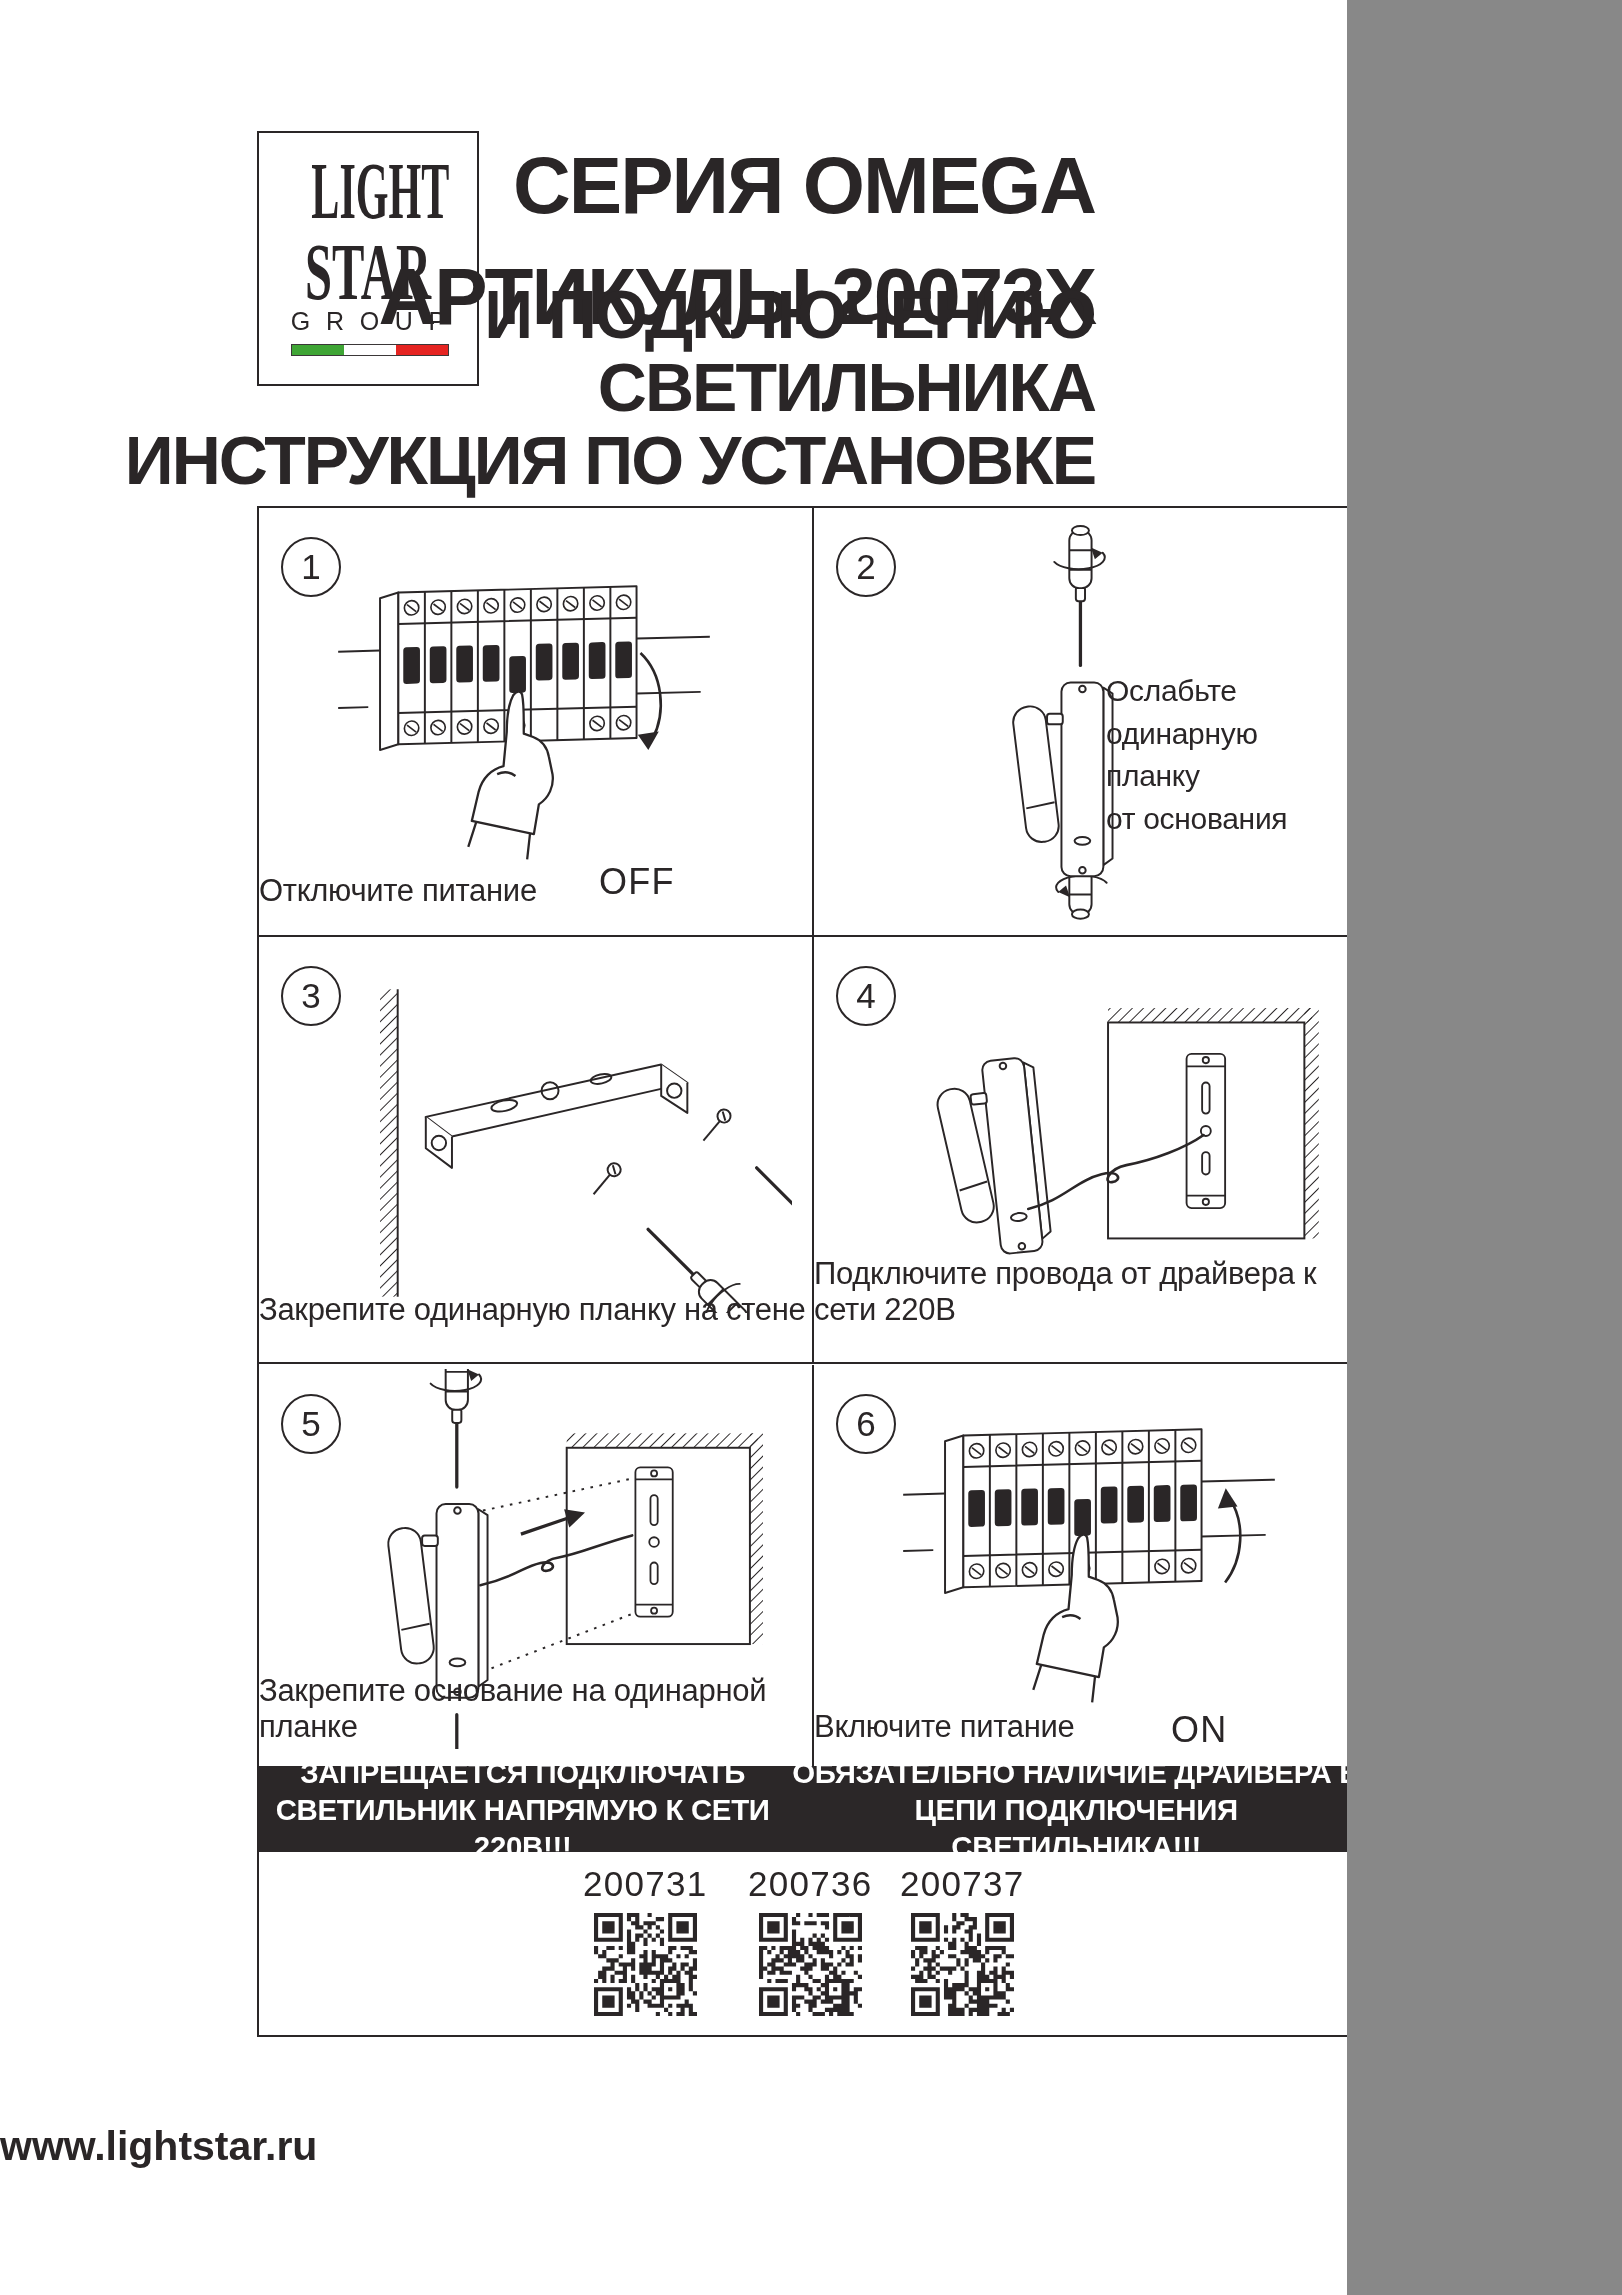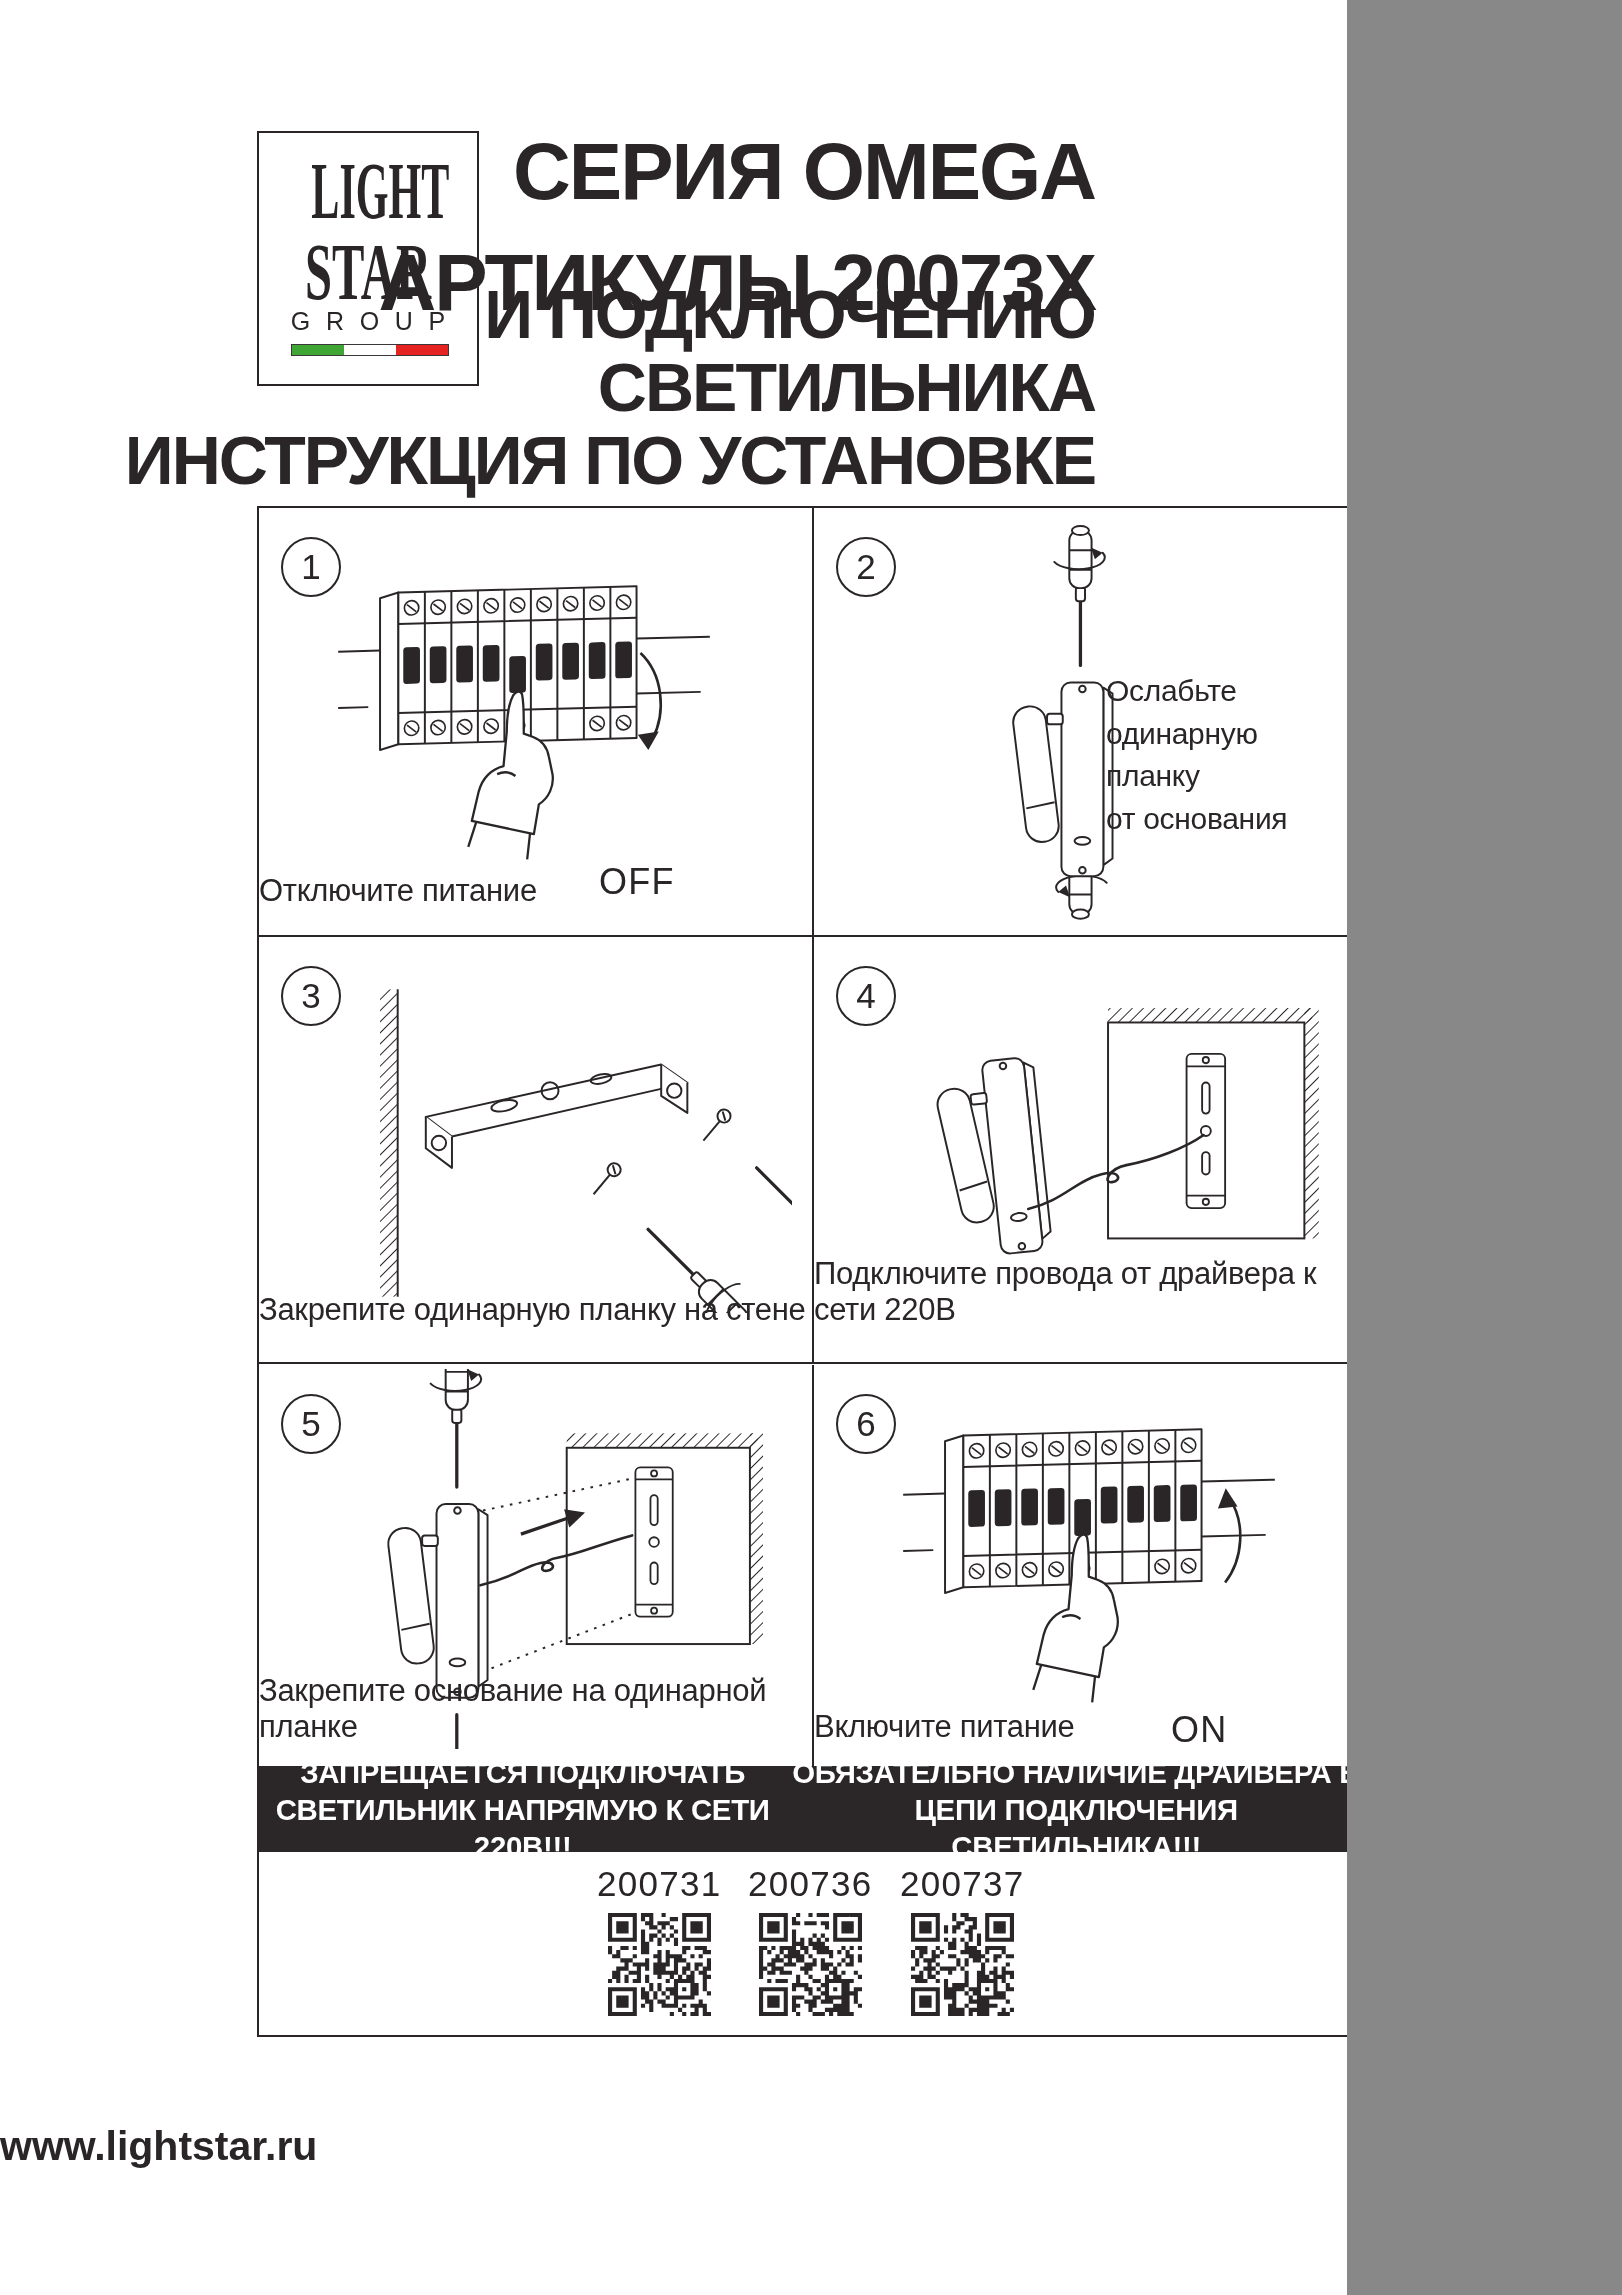--- a/index.html
+++ b/index.html
@@ -13,21 +13,21 @@
              font-family:"Liberation Serif",serif;font-weight:700;line-height:1;}
   .logo-light{top:18.3px;font-size:81px;transform:scale(0.52,1.0);transform-origin:50% 0;}
   .logo-star {top:99px;font-size:81px;transform:scale(0.60,1.0);transform-origin:50% 0;}
   .logo-group{position:absolute;top:174px;left:0;width:100%;text-align:center;
               font-size:25px;font-weight:400;letter-spacing:15.7px;text-indent:15.7px;}
   .flag{position:absolute;top:211px;left:32px;width:156px;height:9.8px;
         border:1.3px solid #3b3738;display:flex;box-sizing:content-box;}
   .flag div{flex:1;}
   
   .hdr{position:absolute;right:252px;text-align:right;font-weight:700;letter-spacing:-2px;}
-  .hdr-top{top:116px;font-size:80px;line-height:111px;}
+  .hdr-top{top:130px;font-size:80px;line-height:111px;}
   .hdr-sub{top:278px;font-size:68px;line-height:73px;}
   
   .table{position:absolute;left:257px;top:506px;width:1107px;height:1527px;
          border:2px solid #2a2627;}
   .cell{position:absolute;box-sizing:content-box;background:#fff;}
   .cb{border-bottom:2px solid #2a2627;}
   .cr{border-right:2px solid #2a2627;}
   .num{position:absolute;left:22px;top:29px;width:56px;height:56px;border:2px solid #2a2627;
        border-radius:50%;display:flex;align-items:center;justify-content:center;
        font-size:35px;font-weight:500;}
@@ -266,21 +266,21 @@
       <span class="onoff" style="left:357px;top:344px">ON</span>
       <div class="caption" style="bottom:22px">Включите питание</div>
     </div>
 
     <div class="warnbar">
       <div>ЗАПРЕЩАЕТСЯ ПОДКЛЮЧАТЬ СВЕТИЛЬНИК НАПРЯМУЮ К СЕТИ 220В!!!</div>
       <div>ОБЯЗАТЕЛЬНО НАЛИЧИЕ ДРАЙВЕРА В ЦЕПИ ПОДКЛЮЧЕНИЯ СВЕТИЛЬНИКА!!!</div>
     </div>
 
     <div class="articles">
-      <div class="art-col" style="left:338px">
+      <div class="art-col" style="left:324px">
         <div class="art-code">200731</div>
         <div class="art-qr">
             <svg width="103" height="103" viewBox="0 0 150 150">
               <path d="M0,0h6v6h-6zM6,0h6v6h-6zM12,0h6v6h-6zM18,0h6v6h-6zM24,0h6v6h-6zM30,0h6v6h-6zM36,0h6v6h-6zM48,0h6v6h-6zM54,0h6v6h-6zM60,0h6v6h-6zM78,0h6v6h-6zM108,0h6v6h-6zM114,0h6v6h-6zM120,0h6v6h-6zM126,0h6v6h-6zM132,0h6v6h-6zM138,0h6v6h-6zM144,0h6v6h-6zM0,6h6v6h-6zM36,6h6v6h-6zM48,6h6v6h-6zM60,6h6v6h-6zM90,6h6v6h-6zM96,6h6v6h-6zM108,6h6v6h-6zM144,6h6v6h-6zM0,12h6v6h-6zM12,12h6v6h-6zM18,12h6v6h-6zM24,12h6v6h-6zM36,12h6v6h-6zM54,12h6v6h-6zM60,12h6v6h-6zM72,12h6v6h-6zM78,12h6v6h-6zM84,12h6v6h-6zM108,12h6v6h-6zM120,12h6v6h-6zM126,12h6v6h-6zM132,12h6v6h-6zM144,12h6v6h-6zM0,18h6v6h-6zM12,18h6v6h-6zM18,18h6v6h-6zM24,18h6v6h-6zM36,18h6v6h-6zM60,18h6v6h-6zM66,18h6v6h-6zM78,18h6v6h-6zM90,18h6v6h-6zM108,18h6v6h-6zM120,18h6v6h-6zM126,18h6v6h-6zM132,18h6v6h-6zM144,18h6v6h-6zM0,24h6v6h-6zM12,24h6v6h-6zM18,24h6v6h-6zM24,24h6v6h-6zM36,24h6v6h-6zM48,24h6v6h-6zM72,24h6v6h-6zM96,24h6v6h-6zM108,24h6v6h-6zM120,24h6v6h-6zM126,24h6v6h-6zM132,24h6v6h-6zM144,24h6v6h-6zM0,30h6v6h-6zM36,30h6v6h-6zM48,30h6v6h-6zM60,30h6v6h-6zM66,30h6v6h-6zM78,30h6v6h-6zM90,30h6v6h-6zM108,30h6v6h-6zM144,30h6v6h-6zM0,36h6v6h-6zM6,36h6v6h-6zM12,36h6v6h-6zM18,36h6v6h-6zM24,36h6v6h-6zM30,36h6v6h-6zM36,36h6v6h-6zM48,36h6v6h-6zM60,36h6v6h-6zM72,36h6v6h-6zM84,36h6v6h-6zM96,36h6v6h-6zM108,36h6v6h-6zM114,36h6v6h-6zM120,36h6v6h-6zM126,36h6v6h-6zM132,36h6v6h-6zM138,36h6v6h-6zM144,36h6v6h-6zM48,42h6v6h-6zM54,42h6v6h-6zM72,42h6v6h-6zM96,42h6v6h-6zM0,48h6v6h-6zM18,48h6v6h-6zM24,48h6v6h-6zM36,48h6v6h-6zM48,48h6v6h-6zM54,48h6v6h-6zM108,48h6v6h-6zM114,48h6v6h-6zM126,48h6v6h-6zM132,48h6v6h-6zM138,48h6v6h-6zM0,54h6v6h-6zM12,54h6v6h-6zM48,54h6v6h-6zM54,54h6v6h-6zM72,54h6v6h-6zM84,54h6v6h-6zM108,54h6v6h-6zM138,54h6v6h-6zM144,54h6v6h-6zM6,60h6v6h-6zM12,60h6v6h-6zM36,60h6v6h-6zM66,60h6v6h-6zM72,60h6v6h-6zM84,60h6v6h-6zM90,60h6v6h-6zM96,60h6v6h-6zM102,60h6v6h-6zM120,60h6v6h-6zM132,60h6v6h-6zM18,66h6v6h-6zM24,66h6v6h-6zM30,66h6v6h-6zM54,66h6v6h-6zM72,66h6v6h-6zM84,66h6v6h-6zM96,66h6v6h-6zM102,66h6v6h-6zM108,66h6v6h-6zM144,66h6v6h-6zM24,72h6v6h-6zM36,72h6v6h-6zM42,72h6v6h-6zM48,72h6v6h-6zM54,72h6v6h-6zM66,72h6v6h-6zM72,72h6v6h-6zM78,72h6v6h-6zM84,72h6v6h-6zM96,72h6v6h-6zM114,72h6v6h-6zM126,72h6v6h-6zM132,72h6v6h-6zM144,72h6v6h-6zM12,78h6v6h-6zM18,78h6v6h-6zM24,78h6v6h-6zM42,78h6v6h-6zM54,78h6v6h-6zM66,78h6v6h-6zM72,78h6v6h-6zM78,78h6v6h-6zM96,78h6v6h-6zM108,78h6v6h-6zM114,78h6v6h-6zM126,78h6v6h-6zM138,78h6v6h-6zM144,78h6v6h-6zM6,84h6v6h-6zM12,84h6v6h-6zM30,84h6v6h-6zM36,84h6v6h-6zM42,84h6v6h-6zM66,84h6v6h-6zM72,84h6v6h-6zM78,84h6v6h-6zM84,84h6v6h-6zM90,84h6v6h-6zM96,84h6v6h-6zM108,84h6v6h-6zM120,84h6v6h-6zM132,84h6v6h-6zM138,84h6v6h-6zM6,90h6v6h-6zM12,90h6v6h-6zM24,90h6v6h-6zM42,90h6v6h-6zM54,90h6v6h-6zM72,90h6v6h-6zM90,90h6v6h-6zM102,90h6v6h-6zM114,90h6v6h-6zM120,90h6v6h-6zM138,90h6v6h-6zM144,90h6v6h-6zM0,96h6v6h-6zM12,96h6v6h-6zM24,96h6v6h-6zM36,96h6v6h-6zM42,96h6v6h-6zM54,96h6v6h-6zM84,96h6v6h-6zM96,96h6v6h-6zM102,96h6v6h-6zM108,96h6v6h-6zM114,96h6v6h-6zM120,96h6v6h-6zM138,96h6v6h-6zM60,102h6v6h-6zM72,102h6v6h-6zM96,102h6v6h-6zM120,102h6v6h-6zM126,102h6v6h-6zM138,102h6v6h-6zM0,108h6v6h-6zM6,108h6v6h-6zM12,108h6v6h-6zM18,108h6v6h-6zM24,108h6v6h-6zM30,108h6v6h-6zM36,108h6v6h-6zM48,108h6v6h-6zM60,108h6v6h-6zM72,108h6v6h-6zM84,108h6v6h-6zM90,108h6v6h-6zM96,108h6v6h-6zM108,108h6v6h-6zM120,108h6v6h-6zM126,108h6v6h-6zM138,108h6v6h-6zM0,114h6v6h-6zM36,114h6v6h-6zM48,114h6v6h-6zM54,114h6v6h-6zM66,114h6v6h-6zM78,114h6v6h-6zM90,114h6v6h-6zM96,114h6v6h-6zM120,114h6v6h-6zM126,114h6v6h-6zM144,114h6v6h-6zM0,120h6v6h-6zM12,120h6v6h-6zM18,120h6v6h-6zM24,120h6v6h-6zM36,120h6v6h-6zM48,120h6v6h-6zM54,120h6v6h-6zM66,120h6v6h-6zM84,120h6v6h-6zM96,120h6v6h-6zM102,120h6v6h-6zM108,120h6v6h-6zM114,120h6v6h-6zM120,120h6v6h-6zM0,126h6v6h-6zM12,126h6v6h-6zM18,126h6v6h-6zM24,126h6v6h-6zM36,126h6v6h-6zM54,126h6v6h-6zM60,126h6v6h-6zM72,126h6v6h-6zM78,126h6v6h-6zM96,126h6v6h-6zM132,126h6v6h-6zM0,132h6v6h-6zM12,132h6v6h-6zM18,132h6v6h-6zM24,132h6v6h-6zM36,132h6v6h-6zM48,132h6v6h-6zM60,132h6v6h-6zM78,132h6v6h-6zM84,132h6v6h-6zM90,132h6v6h-6zM96,132h6v6h-6zM108,132h6v6h-6zM120,132h6v6h-6zM126,132h6v6h-6zM132,132h6v6h-6zM138,132h6v6h-6zM0,138h6v6h-6zM36,138h6v6h-6zM60,138h6v6h-6zM102,138h6v6h-6zM126,138h6v6h-6zM138,138h6v6h-6zM0,144h6v6h-6zM6,144h6v6h-6zM12,144h6v6h-6zM18,144h6v6h-6zM24,144h6v6h-6zM30,144h6v6h-6zM36,144h6v6h-6zM90,144h6v6h-6zM108,144h6v6h-6zM120,144h6v6h-6zM126,144h6v6h-6zM138,144h6v6h-6zM144,144h6v6h-6z" fill="#2a2627"></path>
             </svg>
           </div>
       </div>
       <div class="art-col" style="left:489px">
         <div class="art-code">200736</div>
         <div class="art-qr">

